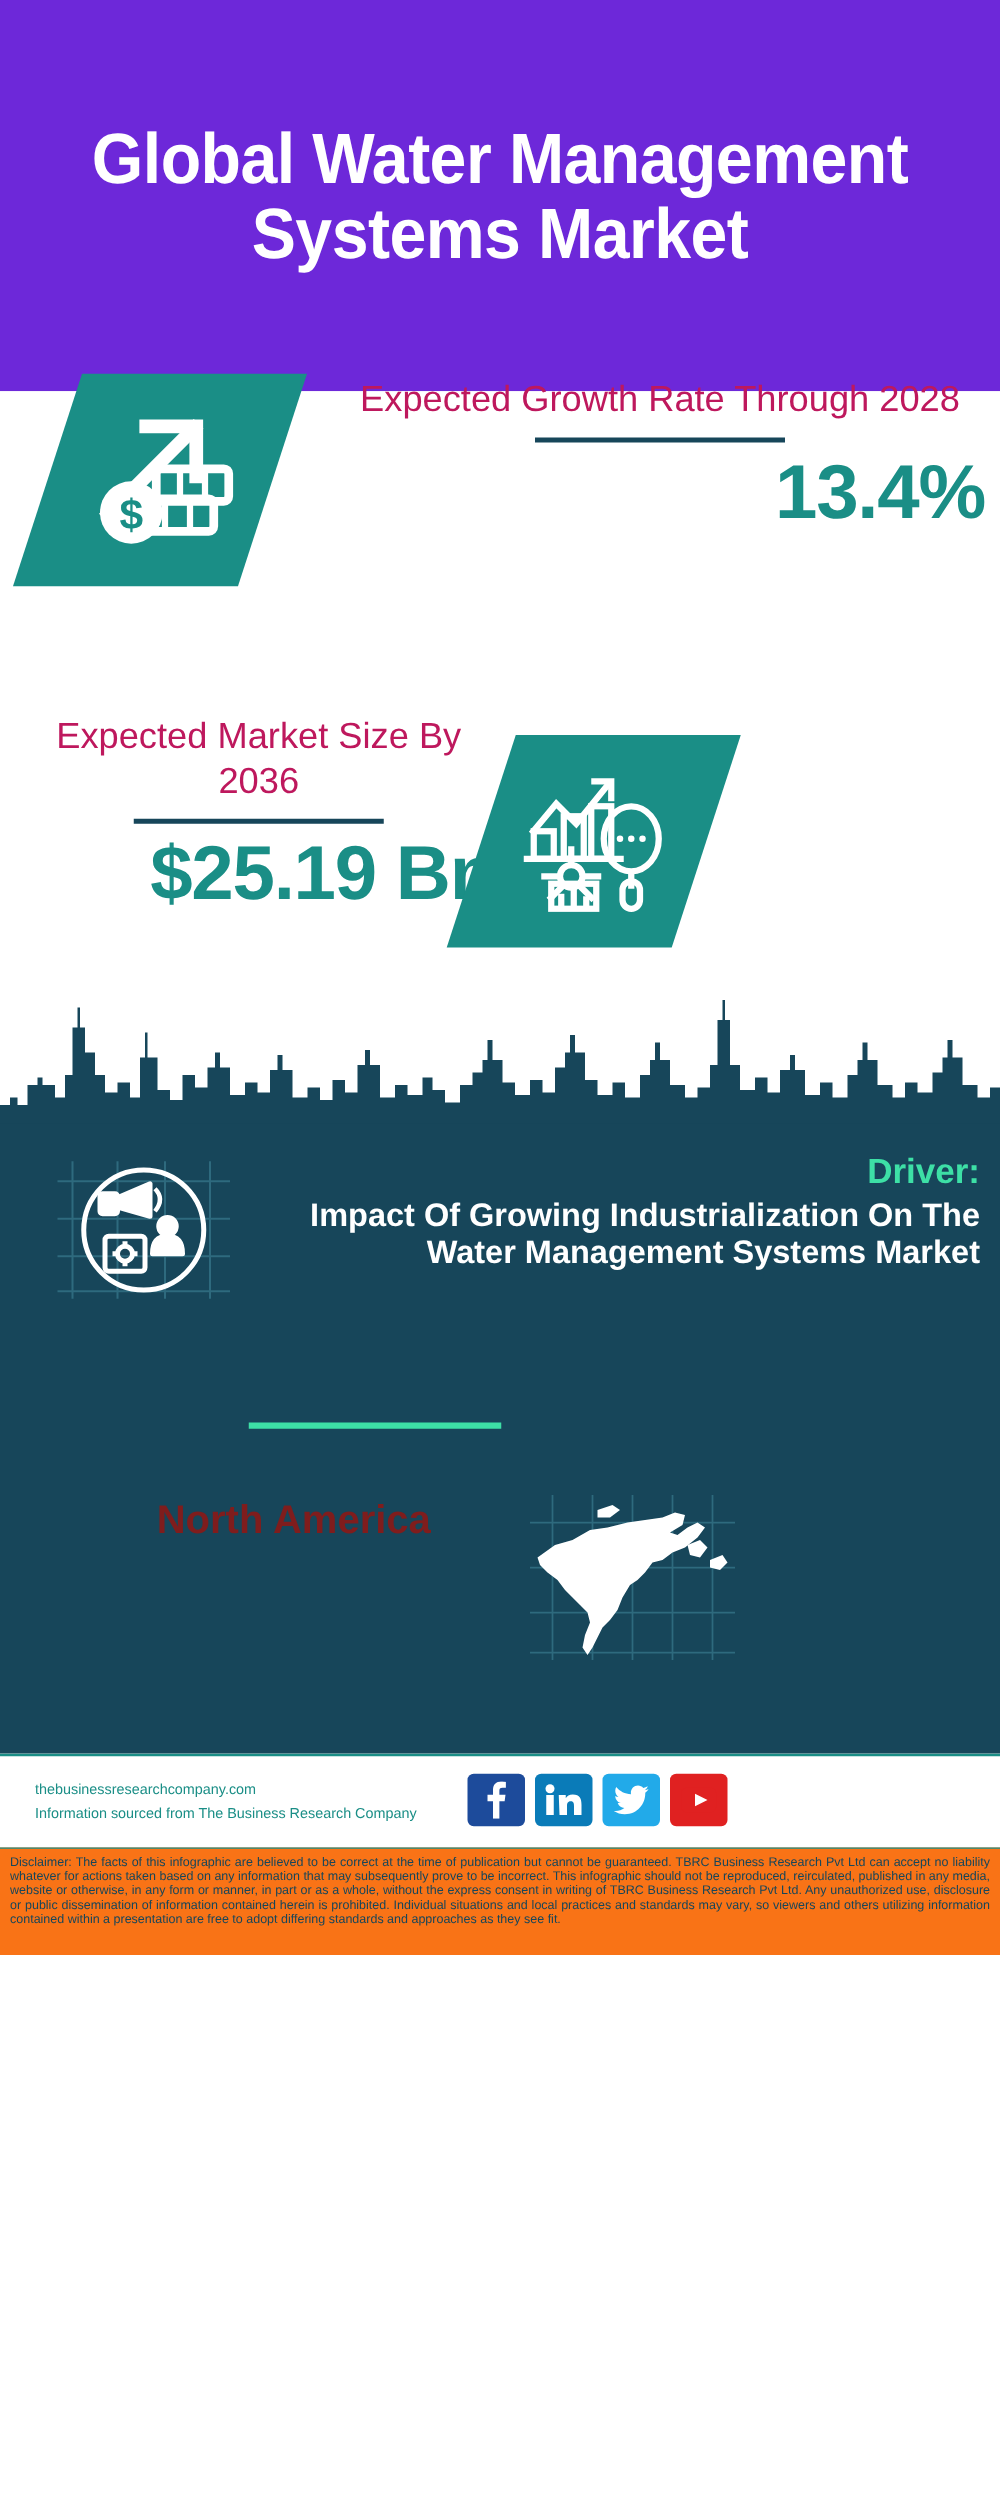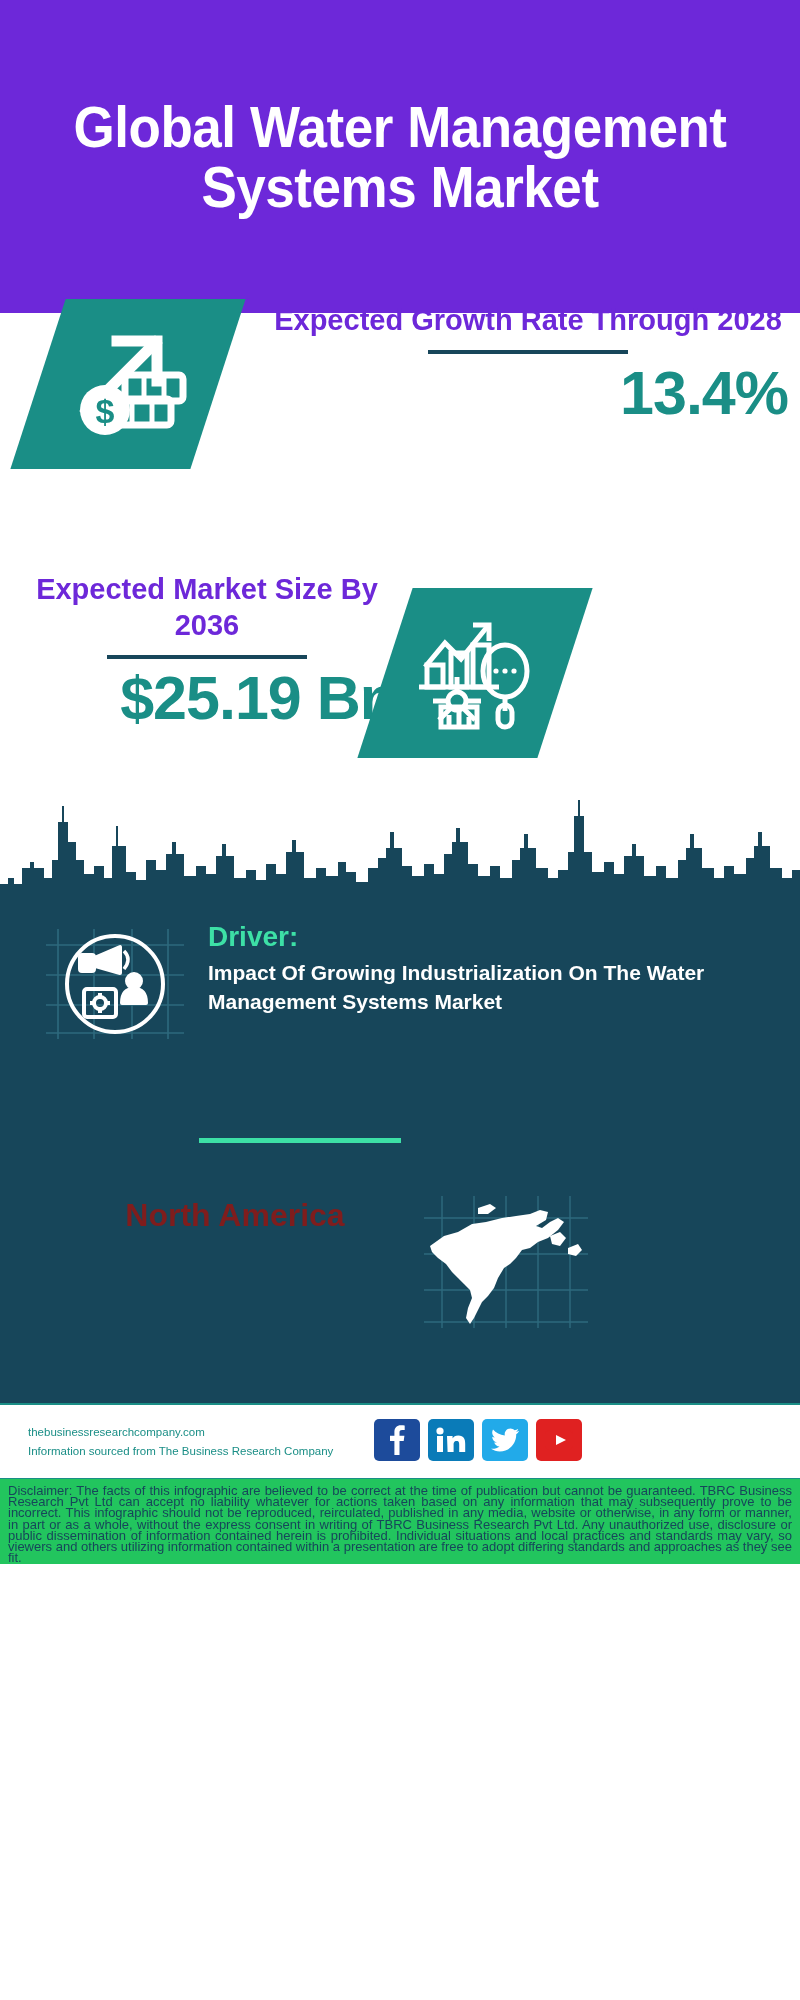--- a/index.html
+++ b/index.html
@@ -44,21 +44,21 @@
     display:flex;align-items:center;justify-content:center;
   }
   .para > svg{transform:skewX(18deg);}
 
   .icon-growth{left:38px;top:299px;width:180px;height:170px;}
   .icon-analytics{left:385px;top:588px;width:180px;height:170px;}
 
   
   .stat-block{position:absolute;text-align:center;}
   .stat-label{
-    color:#6d28d9;font-weight:bold;font-size:29px;line-height:36px;
+    color:#be185d;font-weight:normal;font-size:29px;line-height:36px;
   }
   .stat-rule{
     height:4px;background:#17465A;margin:12px auto 6px auto;
   }
   .stat-value{
     color:#1A8E86;font-weight:bold;font-size:61px;line-height:66px;
     letter-spacing:-1px;
     text-align:right;
   }
 
@@ -75,27 +75,27 @@
   
   .dark-zone{
     position:absolute;left:0;top:899px;width:800px;height:504px;
     background:#17465A;
   }
 
   .driver-icon{
     position:absolute;left:40px;top:925px;width:150px;height:118px;
   }
   .driver-text{
-    position:absolute;left:208px;top:920px;width:576px;text-align:left;
+    position:absolute;left:208px;top:920px;width:576px;text-align:right;
   }
   .driver-heading{
     color:#3DE0A6;font-weight:bold;font-size:28px;line-height:34px;
   }
   .driver-body{
-    color:#ffffff;font-weight:bold;font-size:21px;line-height:29px;
+    color:#ffffff;font-weight:bold;font-size:26px;line-height:29px;
     margin-top:4px;
   }
 
   .mint-rule{
     position:absolute;left:199px;top:1138px;width:202px;height:5px;
     background:#3DE0A6;
   }
 
   .region-text{
     position:absolute;left:52px;top:1196px;width:366px;text-align:center;
@@ -128,26 +128,26 @@
     width:46px;height:42px;border-radius:5px;
     display:flex;align-items:center;justify-content:center;
   }
   .s-fb{background:#1D4B9B;}
   .s-li{background:#0A7BB8;}
   .s-tw{background:#22AAE9;}
   .s-yt{background:#E02121;}
 
   .disclaimer{
     position:absolute;left:0;top:1478px;width:800px;height:86px;
-    background:#22c55e;
+    background:#f97316;
     border-top:1px solid #1A8E86;
     padding:6px 8px 0 8px;
     box-sizing:border-box;
     color:#17465A;
-    font-size:13px;
+    font-size:10px;
     line-height:11.2px;
     text-align:justify;
   }
 
   .bottom-fill{
     position:absolute;left:0;top:1564px;width:800px;height:436px;
     background:#ffffff;
   }
 </style>
 </head>

